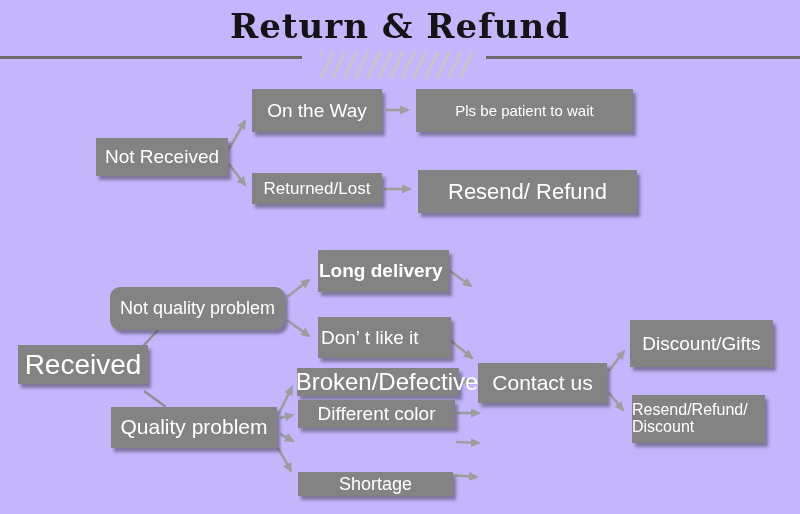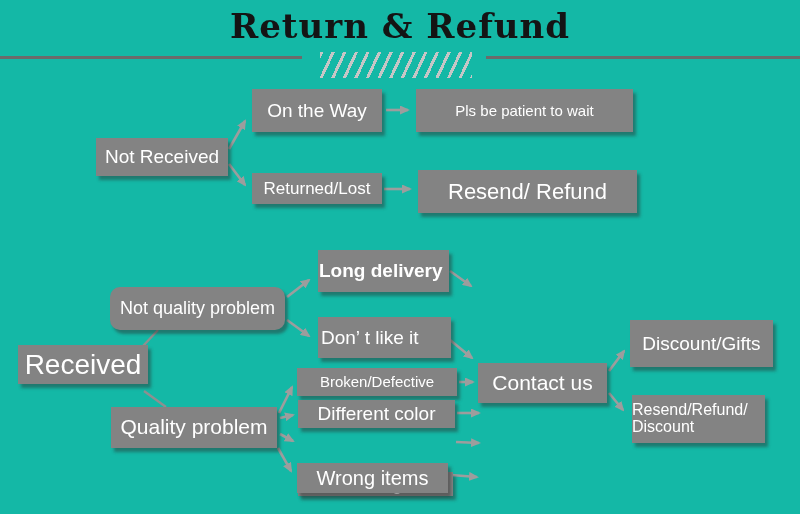--- a/index.html
+++ b/index.html
@@ -7,21 +7,21 @@
     --arrow-gray:#9d9d9d;
     --connector-gray:#8f8f8f;
     --divider-gray:#6b6b6b;
     --hatch-gray:#c6c6c6;
     --title-black:#141414;
     --text-white:#ffffff;
   }
   html,body{margin:0;padding:0;}
   body{background:#ffffff;font-family:"Liberation Sans",sans-serif;}
   .canvas{
-    position:relative;width:800px;height:514px;background:#14b8a6;overflow:hidden;
+    position:relative;width:800px;height:514px;background:#c4b5fd;overflow:hidden;
   }
   .title{
     position:absolute;left:0;top:6px;width:800px;text-align:center;
     font-family:"DejaVu Serif","Liberation Serif",serif;
     font-weight:700;font-size:34px;letter-spacing:1px;color:var(--title-black);
   }
   .divider-line{
     position:absolute;top:56px;height:3px;background:var(--divider-gray);
   }
   .divider-hatch{
@@ -94,27 +94,26 @@
   <div class="node" style="left:18px;top:345px;width:130px;height:39px;font-size:28px;">Received</div>
 
   <div class="node" style="left:110px;top:287px;width:175px;height:43px;font-size:18px;border-radius:10px;">Not quality problem</div>
 
   <div class="node" style="left:111px;top:407px;width:166px;height:41px;font-size:21px;">Quality problem</div>
 
   <div class="node align-left" style="left:318px;top:250px;width:130px;height:42px;font-size:19px;padding-left:1px;font-weight:bold;">Long delivery</div>
 
   <div class="node align-left" style="left:318px;top:317px;width:130px;height:41px;font-size:19px;padding-left:3px;">Don’ t like it</div>
 
-  <div class="node" style="left:297px;top:368px;width:160px;height:28px;font-size:15px;">Broken/Defective</div>
+  <div class="node" style="left:297px;top:368px;width:144px;height:28px;font-size:24px;padding-left:18px;">Broken/Defective</div>
 
   <div class="node" style="left:298px;top:400px;width:157px;height:28px;font-size:19px;">Different color</div>
 
   <div class="node" style="left:298px;top:432px;width:155px;height:24px;font-size:18px;margin-top:40px;">Shortage</div>
 
-  <div class="node" style="left:297px;top:463px;width:151px;height:30px;font-size:20px;">Wrong items</div>
 
   <div class="node" style="left:478px;top:363px;width:129px;height:40px;font-size:21px;">Contact us</div>
 
   <div class="node" style="left:630px;top:320px;width:143px;height:47px;font-size:19px;">Discount/Gifts</div>
 
   <div class="node two-line" style="left:632px;top:395px;width:133px;height:48px;font-size:16px;">
     <span>Resend/Refund/</span>
     <span>Discount</span>
   </div>
 

